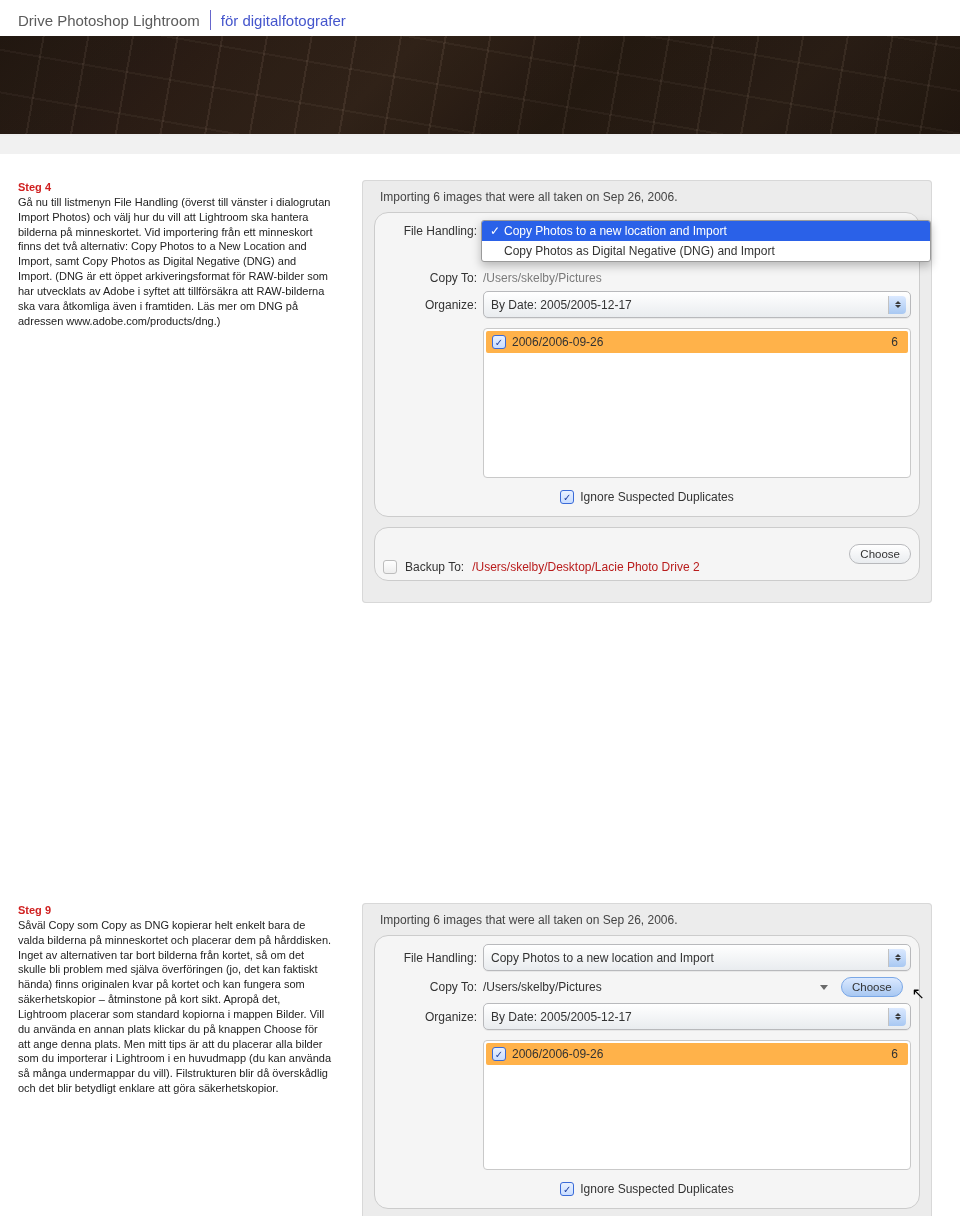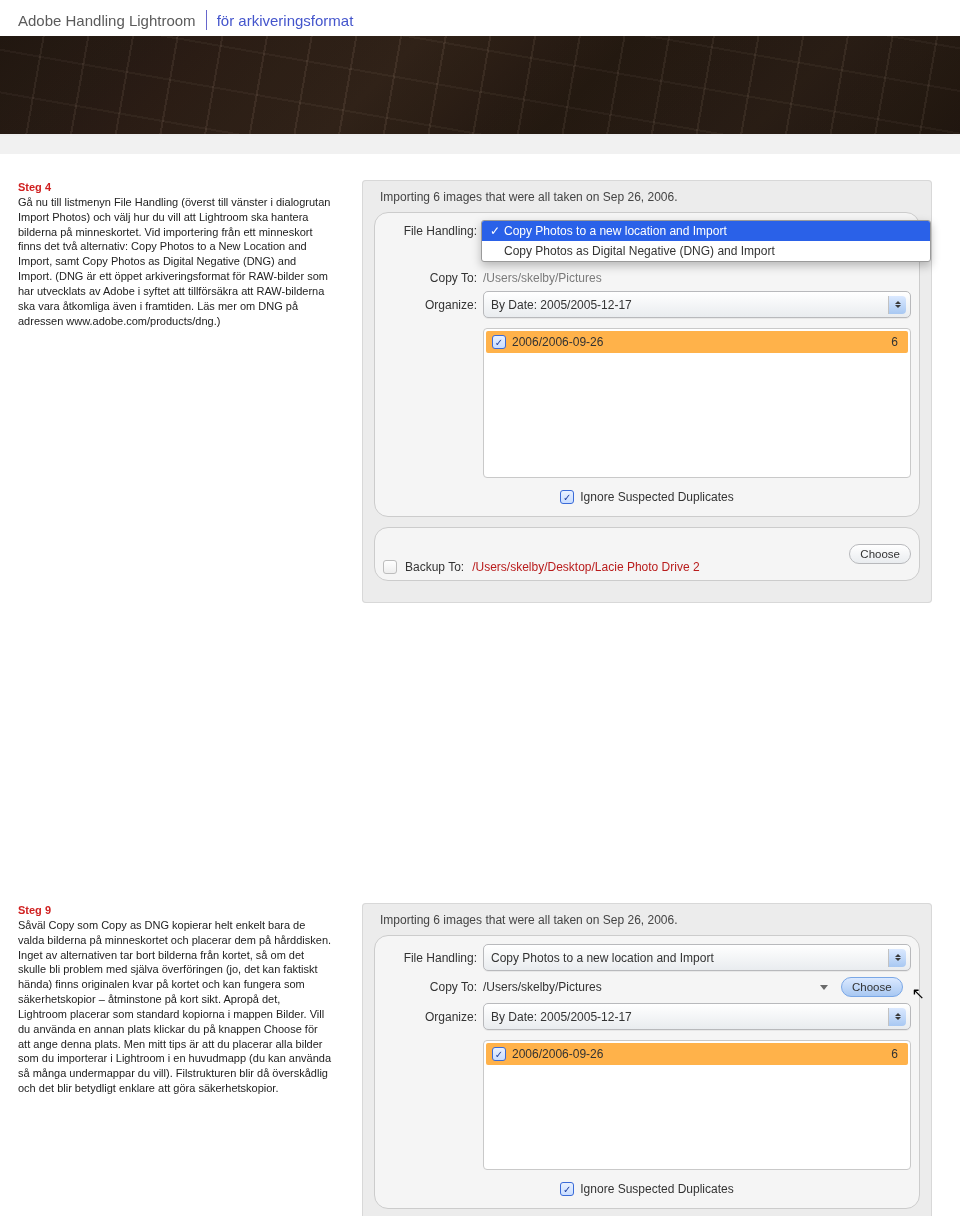--- a/index.html
+++ b/index.html
@@ -181,23 +181,23 @@
   .cursor2 .arrw{position:absolute;right:-14px;bottom:-6px;font-size:16px;color:#000;}
 
   .spacer-big{height:300px;}
 </style>
 </head>
 <body>
 
 <div class="page">
 
   <div class="hdr">
-    <span class="product">Adobe Handling Lightroom</span>
+    <span class="product">Drive Photoshop Lightroom</span>
     <span class="sep"></span>
-    <span class="subtitle">för arkiveringsformat</span>
+    <span class="subtitle">för digitalfotografer</span>
   </div>
 
   <div class="photo-band"></div>
   <div class="photo-gray"></div>
 
   <div class="row">
     <div class="textcol">
       <span class="step">Steg 4</span><br>
       <span>Gå nu till listmenyn File Handling (överst till vänster i dialogrutan Import Photos) och välj hur du vill att Lightroom ska hantera bilderna på minneskortet. Vid importering från ett minneskort finns det två alternativ: Copy Photos to a New Location and Import, samt Copy Photos as Digital Negative (DNG) and Import. (DNG är ett öppet arkiveringsformat för RAW-bilder som har utvecklats av Adobe i syftet att tillförsäkra att RAW-bilderna ska vara åtkomliga även i framtiden. Läs mer om DNG på adressen www.adobe.com/products/dng.)</span>
     </div>

